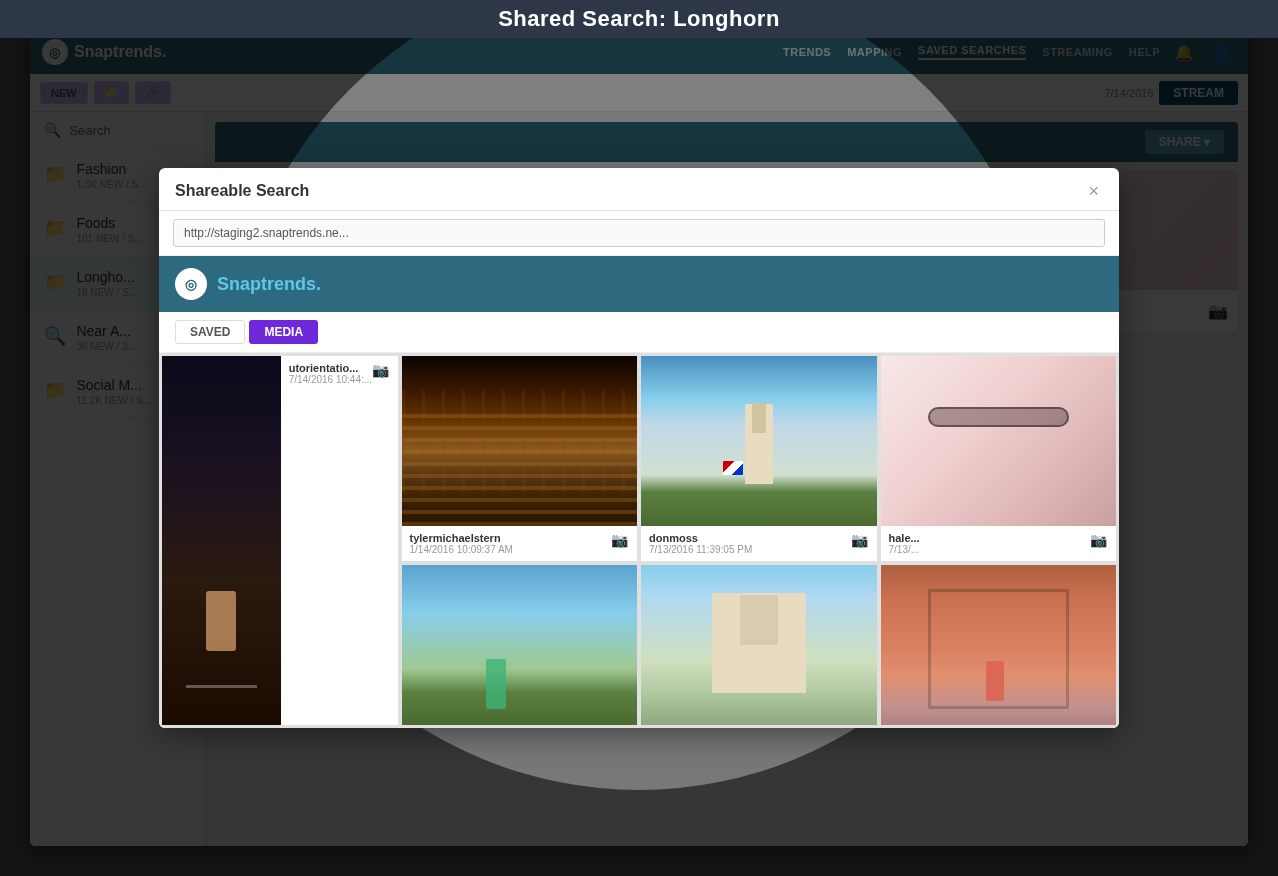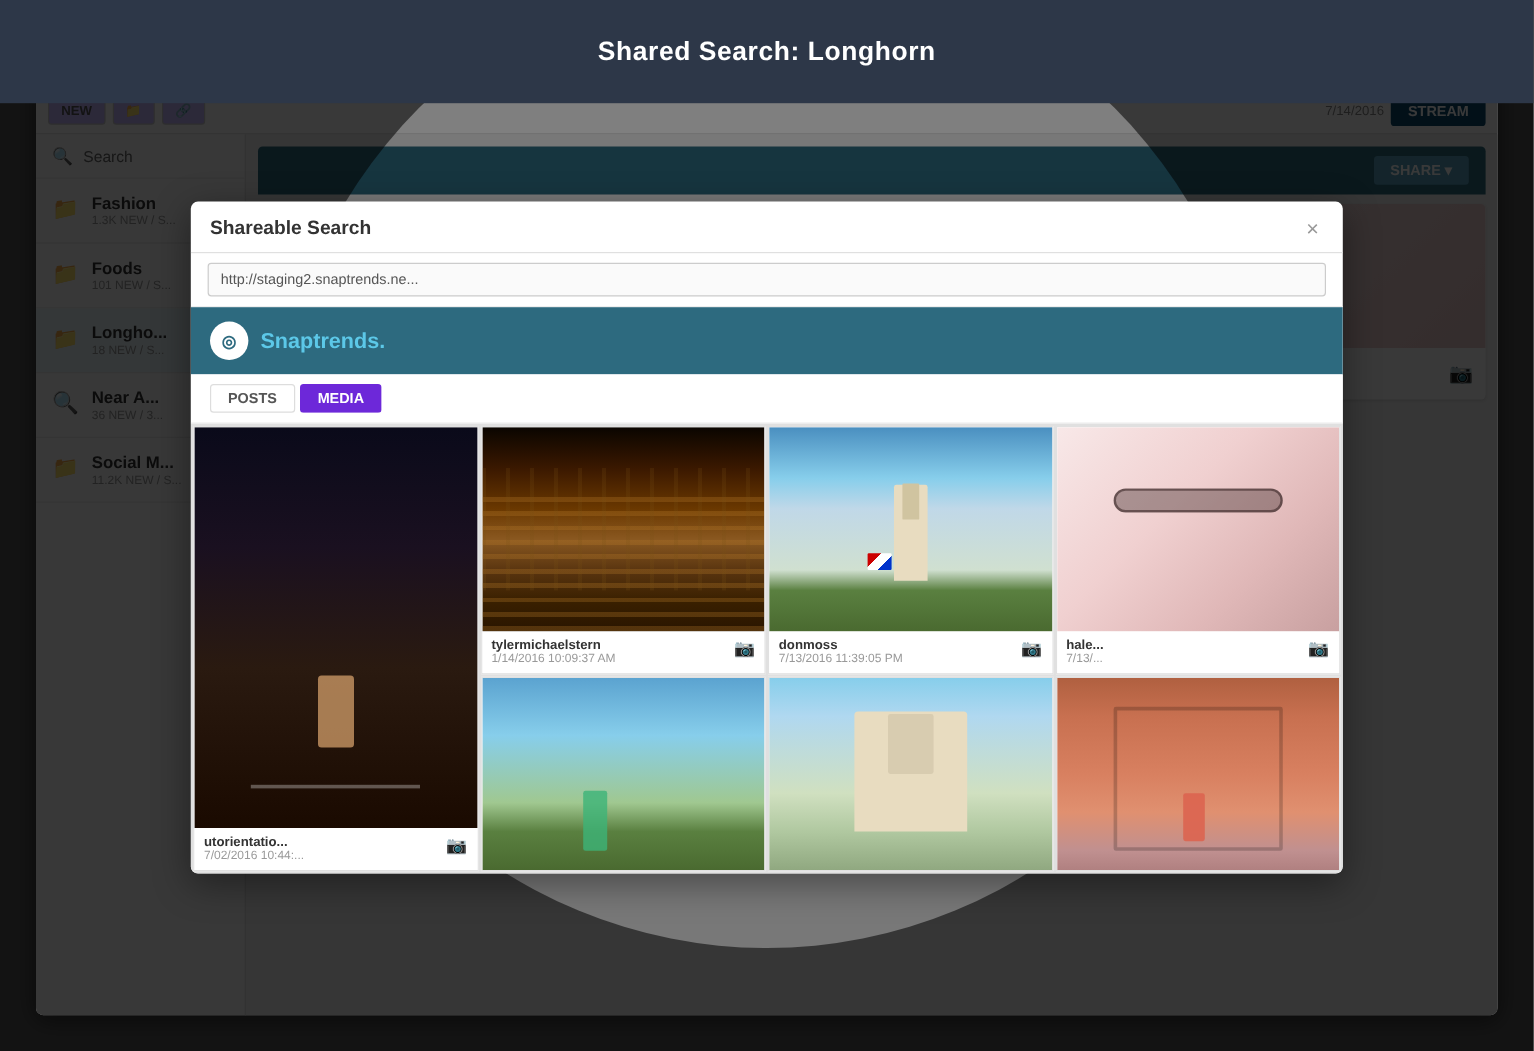--- a/index.html
+++ b/index.html
@@ -141,21 +141,21 @@
     .sidebar-item.active { background: #e8f4f8; }
     .sidebar-folder-icon {
       color: #888;
       font-size: 18px;
       margin-top: 2px;
       flex-shrink: 0;
     }
     .sidebar-item-text { flex: 1; min-width: 0; }
     .sidebar-item-name {
       font-size: 14px;
-      font-weight: 700;
+      font-weight: 400;
       color: #333;
       white-space: nowrap;
       overflow: hidden;
       text-overflow: ellipsis;
     }
     .sidebar-item-count {
       font-size: 10px;
       color: #999;
       margin-top: 2px;
     }
@@ -341,21 +341,21 @@
 
     
     .shared-search-title {
       position: absolute;
       top: 0;
       left: 0;
       right: 0;
       background: #2d3748;
       color: white;
       text-align: center;
-      padding: 30px;
+      padding: 6px;
       font-size: 22px;
       font-weight: 600;
       letter-spacing: 0.5px;
       z-index: 200;
     }
   </style>
 </head>
 <body>
 
 <div class="bg-app">
@@ -489,37 +489,37 @@
       </div>
 
       <div class="modal-brand">
         <div class="modal-brand-logo">◎</div>
         <div class="modal-brand-name">
           <span>Snaptrends</span><span style="color:#5cc8e8;">.</span>
         </div>
       </div>
 
       <div class="modal-tabs">
-        <div class="modal-tab posts">POSTS</div>
+        <div class="modal-tab posts">SAVED</div>
         <div class="modal-tab media">MEDIA</div>
       </div>
 
       <div style="display: grid; grid-template-columns: repeat(4, 1fr); gap: 2px; overflow-y: auto; padding: 2px; background: #e0e0e0;">
 
-        <div style="grid-row: span 2; background: white; border: 1px solid #e0e0e0; overflow: hidden; display: flex; flex-direction: column;">
+        <div style="grid-row: span 2; background: white; border: 1px solid #e0e0e0; overflow: hidden; display: flex; flex-direction: row;">
           <div style="flex:1; background: linear-gradient(180deg, #0a0a1a 0%, #1a1020 30%, #2a1a10 60%, #1a0a00 100%); min-height: 200px; position: relative; overflow: hidden;">
 
             <div style="position:absolute; bottom: 20%; left: 50%; transform: translateX(-50%); width: 30px; height: 60px; background: rgba(200,150,100,0.8); border-radius: 3px;"></div>
             <div style="position:absolute; bottom: 10%; left: 20%; right: 20%; height: 3px; background: rgba(255,255,255,0.3);"></div>
           </div>
           <div style="padding: 6px 8px; background: white;">
             <div style="display:flex; justify-content: space-between; align-items: flex-start;">
               <div>
                 <div style="font-size:11px; font-weight:600; color:#333;">utorientatio...</div>
-                <div style="font-size:10px; color:#999;">7/02/2016 10:44:...</div>
+                <div style="font-size:10px; color:#999;">7/14/2016 10:44:...</div>
               </div>
               <span style="font-size:14px; color:#888;">📷</span>
             </div>
           </div>
         </div>
 
         <div style="background: white; border: 1px solid #e0e0e0; overflow: hidden;">
           <div style="height: 170px; background: linear-gradient(180deg, #0a0500 0%, #3a1800 20%, #6a3800 40%, #8a5820 55%, #5a3510 70%, #3a2000 85%, #2a1500 100%); position: relative; overflow: hidden;">
 
             <div style="position:absolute; top:30%; left:0; right:0; bottom:0; background: repeating-linear-gradient(0deg, rgba(180,120,40,0.3) 0px, rgba(180,120,40,0.3) 4px, transparent 4px, transparent 12px);"></div>

